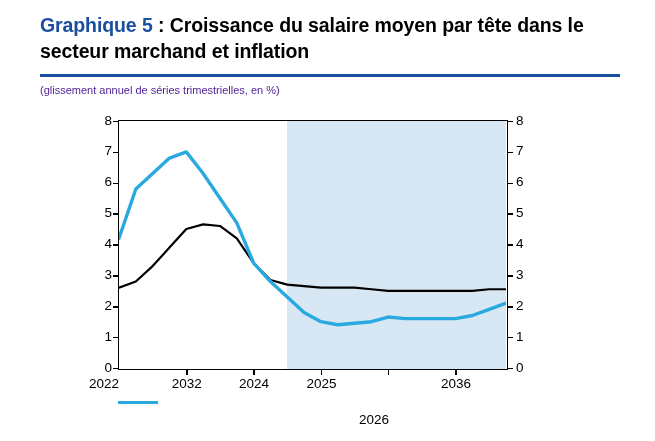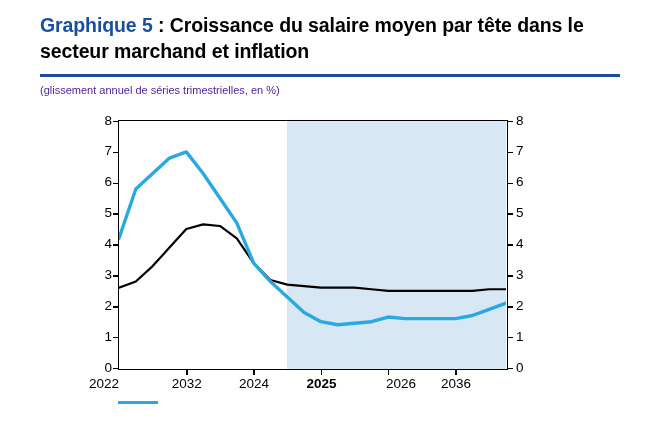--- a/index.html
+++ b/index.html
@@ -191,23 +191,23 @@
         <div class="tickmark" style="top: 43.625px; left: 508px;"></div>
         <div class="tick-left" style="top: 4.5px;">8</div>
         <div class="tick-right" style="top: 4.5px;">8</div>
         <div class="tickmark" style="top: 12.75px; left: 113px;"></div>
         <div class="tickmark" style="top: 12.75px; left: 508px;"></div>
         <div class="xtick-label" style="left: 74px;">2022</div>
         <div class="xtick-label" style="left: 156.804px;">2032</div>
         <div class="xtickmark" style="left: 186.054px;"></div>
         <div class="xtick-label" style="left: 224.109px;">2024</div>
         <div class="xtickmark" style="left: 253.359px;"></div>
-        <div class="xtick-label" style="left: 291.413px; font-weight: bold;">2025</div>
+        <div class="xtick-label" style="left: 291.413px;">2025</div>
         <div class="xtickmark" style="left: 320.663px;"></div>
-        <div class="xtick-label" style="left: 371px;">2026</div>
+        <div class="xtick-label" style="left: 344px; margin-top: 36px;">2026</div>
         <div class="xtickmark" style="left: 387.967px;"></div>
         <div class="xtick-label" style="left: 426.022px;">2036</div>
         <div class="xtickmark" style="left: 455.272px;"></div>
       </div>
   </div>
 
   <div class="legend" id="legend">
       <div class="legend-row">
         <span class="legend-swatch" style="border-top-color: rgb(41, 169, 224); border-top-width: 3.4px;"></span>
       </div>

